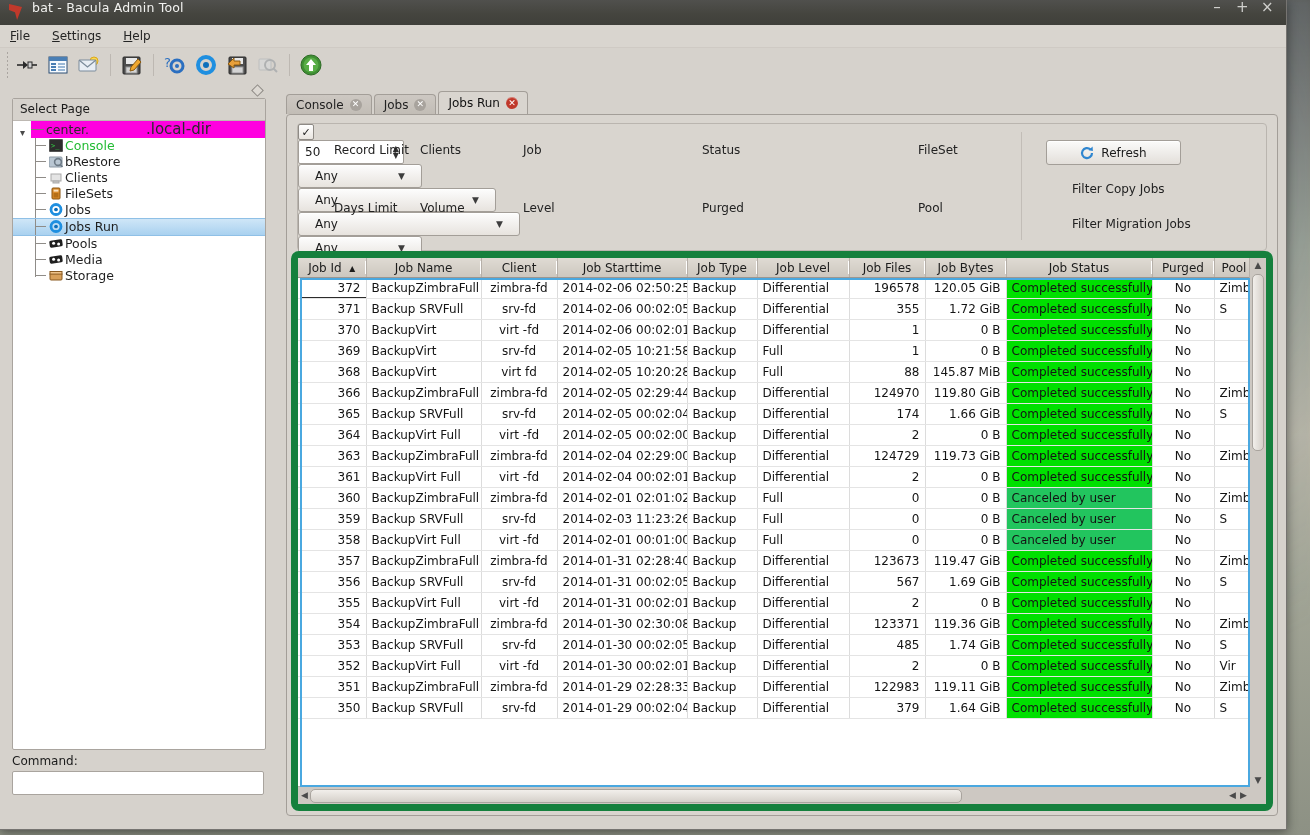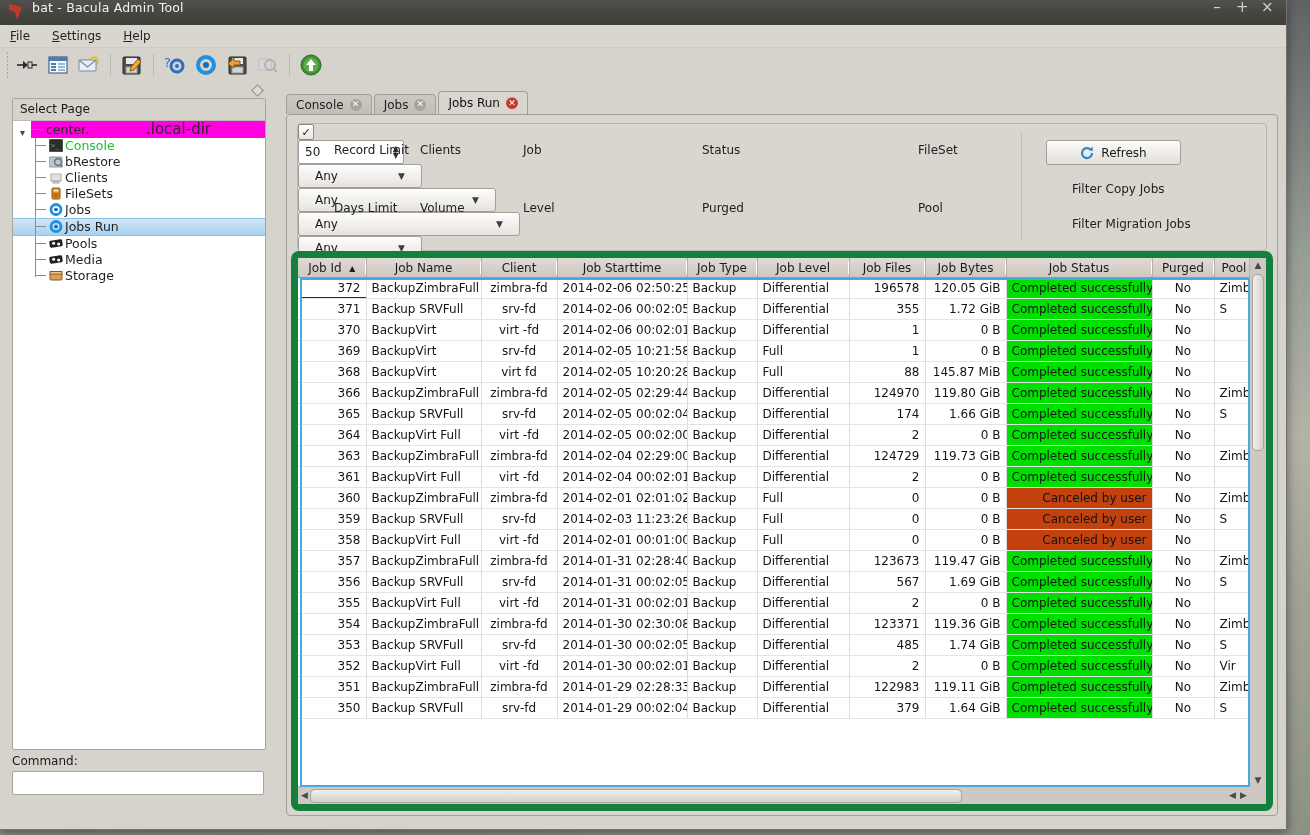--- a/index.html
+++ b/index.html
@@ -126,21 +126,21 @@
     white-space:nowrap;overflow:hidden;}
   table.grid th .thgrip{position:absolute;right:0;top:3px;width:1px;height:13px;
     background-image:radial-gradient(#fff 1px,transparent 1px);background-size:2px 3px;}
   table.grid td{border-right:1px solid #dcdcdc;border-bottom:1px solid #e4e4e4;
     height:20px;padding:0 5px;white-space:nowrap;overflow:hidden;color:#141414;}
   tr.row:first-child td{border-top:none;}
   .c-r{text-align:right;}
   .c-c{text-align:center;}
   .c-l{text-align:left;}
   .status-ok{background:#00e000;text-align:left;padding-left:5px;}
-  .status-cancel{background:#c2410c;text-align:right;margin-left:48px;}
+  .status-cancel{background:#22c55e;text-align:left;margin-left:48px;}
   .jid-sel{position:relative;}
   .jid-sel:after{content:"";position:absolute;left:4px;right:0;bottom:0;height:1px;background:#2b2b2b;}
   .vscroll{position:absolute;right:0;top:0;width:16px;bottom:17px;background:#cdc8c2;
     border-left:1px solid #b6b0a9;}
   .vscroll .arrw{height:14px;display:flex;align-items:center;justify-content:center;font-size:9px;color:#4a4a4a;}
   .vscroll .thumb{position:absolute;left:2px;right:2px;top:16px;height:175px;
     background:linear-gradient(90deg,#f2efeb,#d5d0ca);border:1px solid #a9a49e;border-radius:5px;}
   .hscroll{position:absolute;left:0;right:16px;bottom:0;height:17px;background:#cdc8c2;
     border-top:1px solid #b6b0a9;display:flex;align-items:center;}
   .hscroll .thumb{position:absolute;left:12px;top:2px;height:12px;width:650px;

